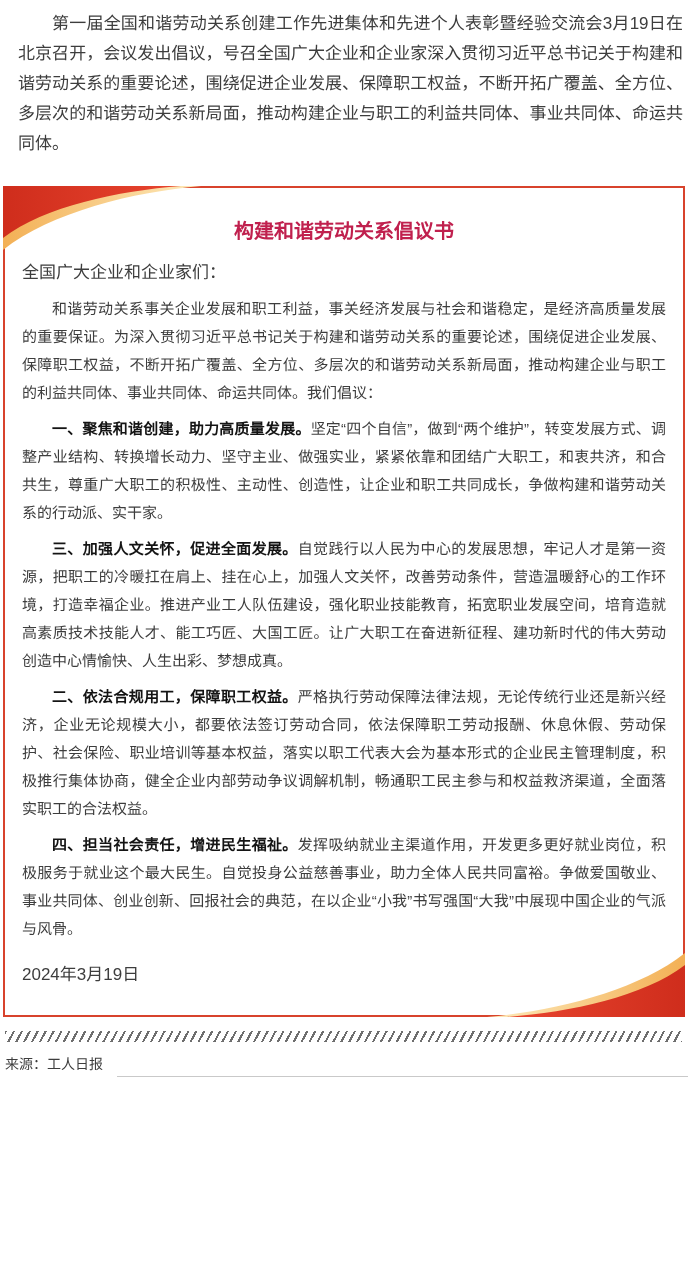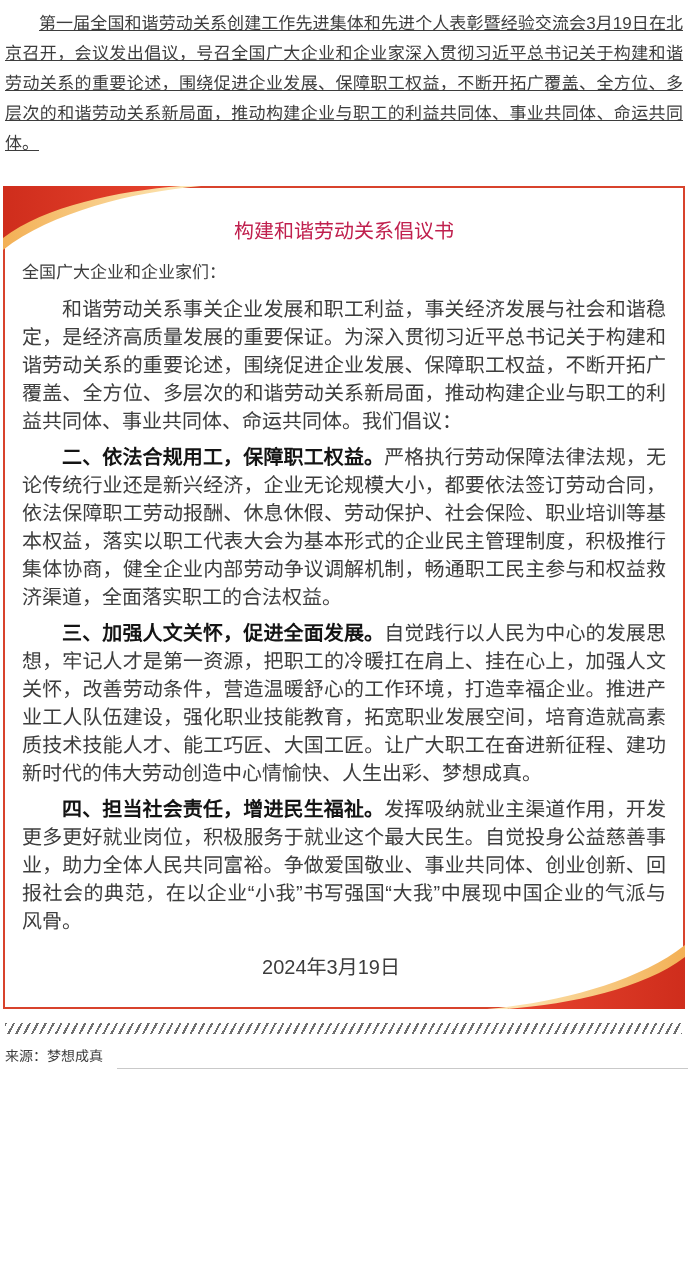--- a/index.html
+++ b/index.html
@@ -3,57 +3,56 @@
 <meta charset="utf-8">
 <style>
   html,body { margin:0; padding:0; }
   body {
     width:688px; height:1280px; overflow:hidden;
     background:#ffffff;
     color:#3d3d3d;
     font-family:"Liberation Sans","DejaVu Sans",sans-serif;
   }
   .intro {
-    margin:9px 5px 0 5px;
+    margin:9px 5px 0 18px;
     font-size:17px; line-height:30px;
     text-indent:2em; text-align:justify;
     color:#3d3d3d;
-    text-decoration:underline;
   }
   .card {
     position:relative;
     margin:27px 3px 0 3px;
     border:2px solid #d8432c;
     background:#ffffff;
     padding:24px 17px 26px 17px;
   }
   .ribbon { position:absolute; display:block; pointer-events:none; }
   .ribbon.tl { top:-2px; left:-2px; }
   .ribbon.br { bottom:-2px; right:-2px; transform:rotate(180deg); }
   .title {
     margin:6px 0 0 0;
     text-align:center;
     font-size:20px; line-height:26px;
-    font-weight:normal;
+    font-weight:bold;
     color:#c0204e;
   }
   .salutation {
     margin:15px 0 0 0;
     font-size:17px; line-height:28px;
   }
   .para {
     margin:8px 0 0 0;
-    font-size:20px; line-height:28px;
+    font-size:15px; line-height:28px;
     text-indent:2em; text-align:justify;
   }
   .para .lead { font-weight:bold; color:#141414; }
   .date-line {
     margin:18px 26px 0 0;
-    text-align:center;
-    font-size:20px; line-height:28px;
+    text-align:left;
+    font-size:17px; line-height:28px;
   }
   .hatch {
     margin:14px 6px 0 5px;
     height:11px;
     background:repeating-linear-gradient(118deg,#6e6e6e 0 2px,rgba(0,0,0,0) 2px 7px);
   }
   .source {
     margin:12px 0 0 5px;
     font-size:14px; line-height:20px;
     color:#3d3d3d;
@@ -92,29 +91,32 @@
   </svg>
 
   <h1 class="title">构建和谐劳动关系倡议书</h1>
 
   <p class="salutation">全国广大企业和企业家们：</p>
 
   <p class="para">
     <span class="lead"></span><span>和谐劳动关系事关企业发展和职工利益，事关经济发展与社会和谐稳定，是经济高质量发展的重要保证。为深入贯彻习近平总书记关于构建和谐劳动关系的重要论述，围绕促进企业发展、保障职工权益，不断开拓广覆盖、全方位、多层次的和谐劳动关系新局面，推动构建企业与职工的利益共同体、事业共同体、命运共同体。我们倡议：</span>
   </p>
   <p class="para">
-    <span class="lead">二、依法合规用工，保障职工权益。</span><span>严格执行劳动保障法律法规，无论传统行业还是新兴经济，企业无论规模大小，都要依法签订劳动合同，依法保障职工劳动报酬、休息休假、劳动保护、社会保险、职业培训等基本权益，落实以职工代表大会为基本形式的企业民主管理制度，积极推行集体协商，健全企业内部劳动争议调解机制，畅通职工民主参与和权益救济渠道，全面落实职工的合法权益。</span>
+    <span class="lead">一、聚焦和谐创建，助力高质量发展。</span><span>坚定“四个自信”，做到“两个维护”，转变发展方式、调整产业结构、转换增长动力、坚守主业、做强实业，紧紧依靠和团结广大职工，和衷共济，和合共生，尊重广大职工的积极性、主动性、创造性，让企业和职工共同成长，争做构建和谐劳动关系的行动派、实干家。</span>
   </p>
   <p class="para">
     <span class="lead">三、加强人文关怀，促进全面发展。</span><span>自觉践行以人民为中心的发展思想，牢记人才是第一资源，把职工的冷暖扛在肩上、挂在心上，加强人文关怀，改善劳动条件，营造温暖舒心的工作环境，打造幸福企业。推进产业工人队伍建设，强化职业技能教育，拓宽职业发展空间，培育造就高素质技术技能人才、能工巧匠、大国工匠。让广大职工在奋进新征程、建功新时代的伟大劳动创造中心情愉快、人生出彩、梦想成真。</span>
+  </p>
+  <p class="para">
+    <span class="lead">二、依法合规用工，保障职工权益。</span><span>严格执行劳动保障法律法规，无论传统行业还是新兴经济，企业无论规模大小，都要依法签订劳动合同，依法保障职工劳动报酬、休息休假、劳动保护、社会保险、职业培训等基本权益，落实以职工代表大会为基本形式的企业民主管理制度，积极推行集体协商，健全企业内部劳动争议调解机制，畅通职工民主参与和权益救济渠道，全面落实职工的合法权益。</span>
   </p>
   <p class="para">
     <span class="lead">四、担当社会责任，增进民生福祉。</span><span>发挥吸纳就业主渠道作用，开发更多更好就业岗位，积极服务于就业这个最大民生。自觉投身公益慈善事业，助力全体人民共同富裕。争做爱国敬业、事业共同体、创业创新、回报社会的典范，在以企业“小我”书写强国“大我”中展现中国企业的气派与风骨。</span>
   </p>
 
   <p class="date-line">2024年3月19日</p>
 </div>
 
 <div class="hatch"></div>
 
-<p class="source">来源：梦想成真</p>
+<p class="source">来源：工人日报</p>
 
 <div class="hairline"></div>
 
 </body></html>

